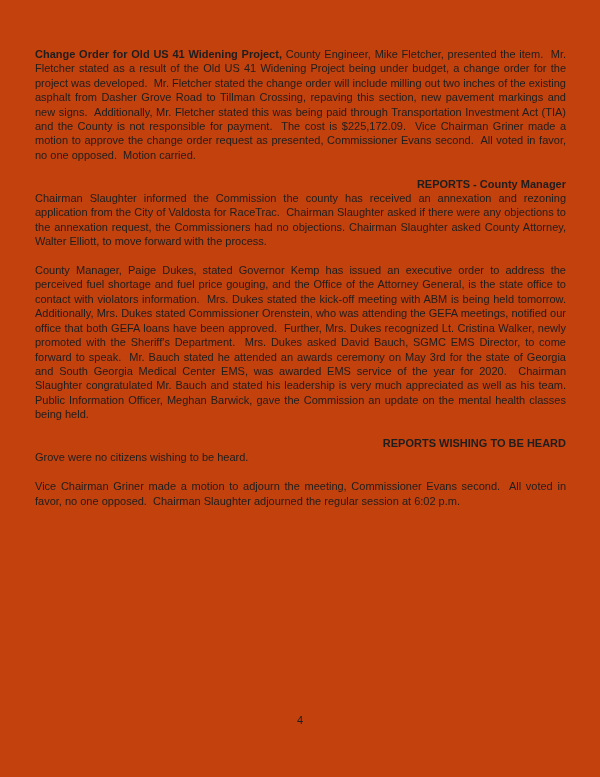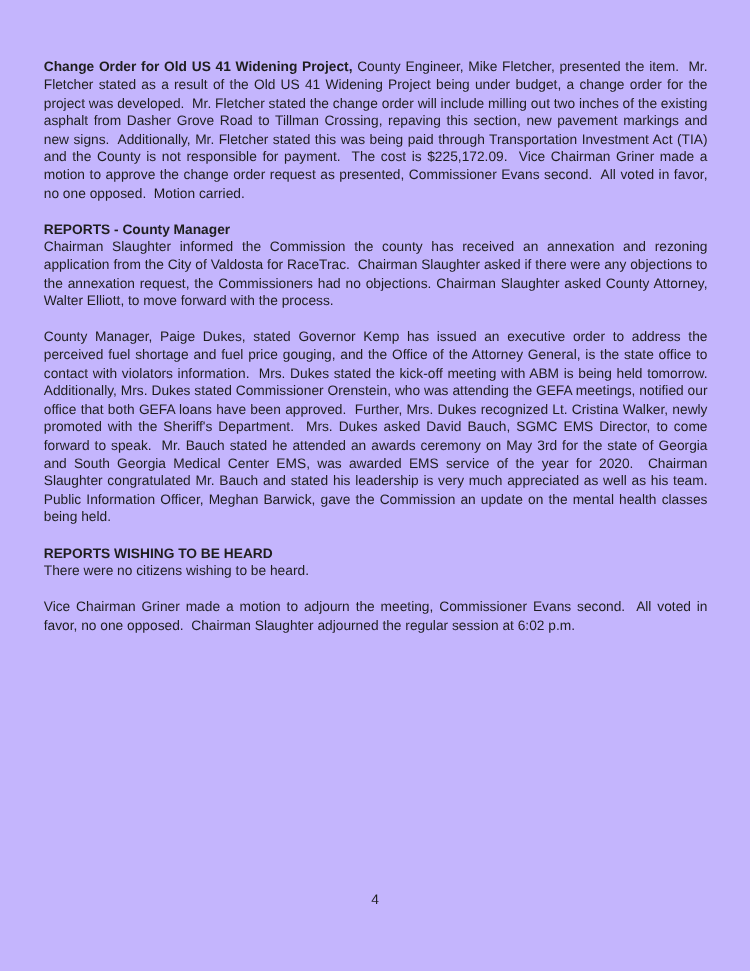--- a/index.html
+++ b/index.html
@@ -4,21 +4,21 @@
 <style>
   html, body {
     margin: 0;
     padding: 0;
     background: #ffffff;
   }
   .page {
     position: relative;
     width: 600px;
     height: 777px;
-    background: #c4b5fd;
+    background: #c2410c;
     font-family: "Liberation Sans", sans-serif;
     color: #1e1e1e;
     overflow: hidden;
     text-decoration: underline;
   }
   .content {
     position: absolute;
     left: 35px;
     top: 47px;
     width: 531px;
@@ -31,21 +31,21 @@
     white-space: pre-wrap;
   }
   .para.left-align {
     text-align: left;
   }
   .heading {
     font-size: 11px;
     font-weight: bold;
     line-height: 14.4px;
     margin: 0;
-    text-align: left;
+    text-align: right;
   }
   .bold-lead {
     font-weight: bold;
   }
   .footer {
     position: absolute;
     top: 713px;
     left: 0;
     width: 600px;
     text-align: center;
@@ -61,20 +61,20 @@
   <div class="content">
 
     <p class="para"><span class="bold-lead">Change Order for Old US 41 Widening Project,</span><span> County Engineer, Mike Fletcher, presented the item.  Mr. Fletcher stated as a result of the Old US 41 Widening Project being under budget, a change order for the project was developed.  Mr. Fletcher stated the change order will include milling out two inches of the existing asphalt from Dasher Grove Road to Tillman Crossing, repaving this section, new pavement markings and new signs.  Additionally, Mr. Fletcher stated this was being paid through Transportation Investment Act (TIA) and the County is not responsible for payment.  The cost is $225,172.09.  Vice Chairman Griner made a motion to approve the change order request as presented, Commissioner Evans second.  All voted in favor, no one opposed.  Motion carried.</span></p>
 
     <h2 class="heading">REPORTS - County Manager</h2>
     <p class="para">Chairman Slaughter informed the Commission the county has received an annexation and rezoning application from the City of Valdosta for RaceTrac.  Chairman Slaughter asked if there were any objections to the annexation request, the Commissioners had no objections. Chairman Slaughter asked County Attorney, Walter Elliott, to move forward with the process.</p>
 
     <p class="para">County Manager, Paige Dukes, stated Governor Kemp has issued an executive order to address the perceived fuel shortage and fuel price gouging, and the Office of the Attorney General, is the state office to contact with violators information.  Mrs. Dukes stated the kick-off meeting with ABM is being held tomorrow.  Additionally, Mrs. Dukes stated Commissioner Orenstein, who was attending the GEFA meetings, notified our office that both GEFA loans have been approved.  Further, Mrs. Dukes recognized Lt. Cristina Walker, newly promoted with the Sheriff's Department.  Mrs. Dukes asked David Bauch, SGMC EMS Director, to come forward to speak.  Mr. Bauch stated he attended an awards ceremony on May 3rd for the state of Georgia and South Georgia Medical Center EMS, was awarded EMS service of the year for 2020.  Chairman Slaughter congratulated Mr. Bauch and stated his leadership is very much appreciated as well as his team.  Public Information Officer, Meghan Barwick, gave the Commission an update on the mental health classes being held.</p>
 
     <h2 class="heading">REPORTS WISHING TO BE HEARD</h2>
-    <p class="para left-align">There were no citizens wishing to be heard.</p>
+    <p class="para left-align">Grove were no citizens wishing to be heard.</p>
 
     <p class="para">Vice Chairman Griner made a motion to adjourn the meeting, Commissioner Evans second.  All voted in favor, no one opposed.  Chairman Slaughter adjourned the regular session at 6:02 p.m.</p>
 
   </div>
 
   <div class="footer">4</div>
 </div>
 
 </body></html>

